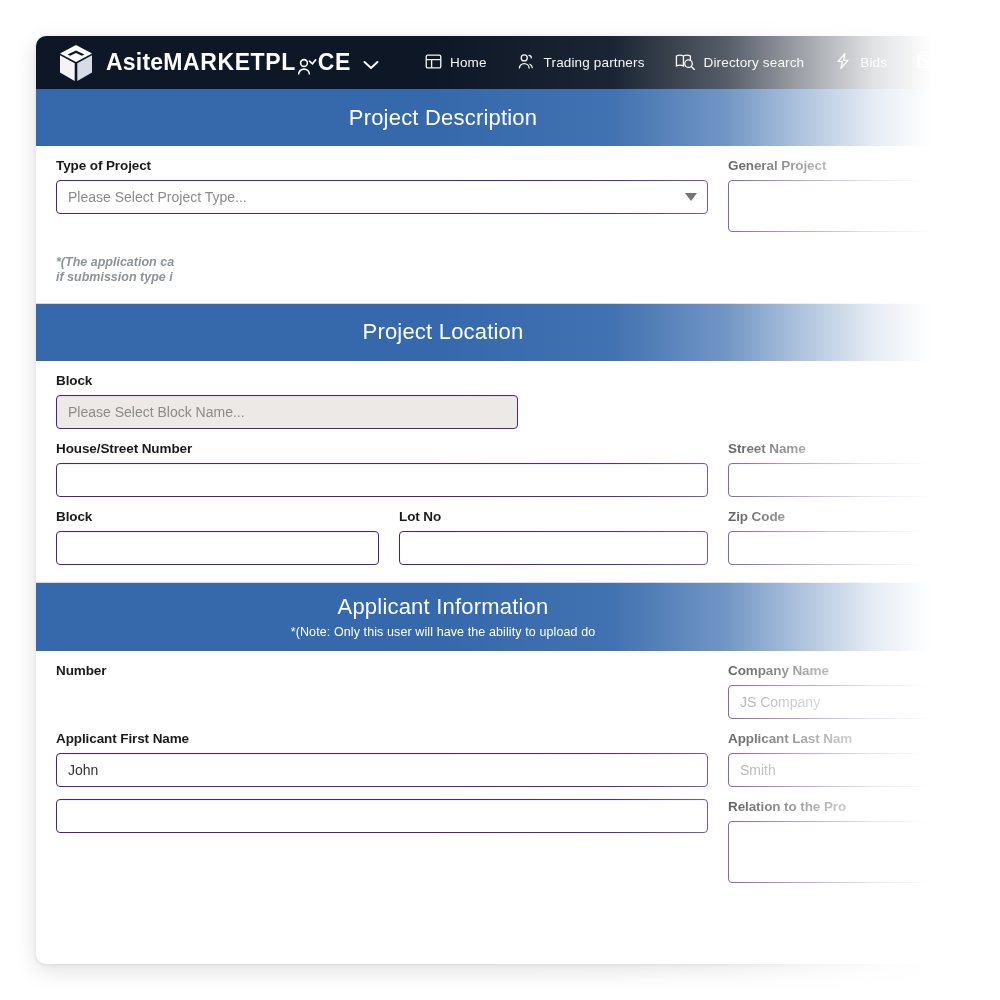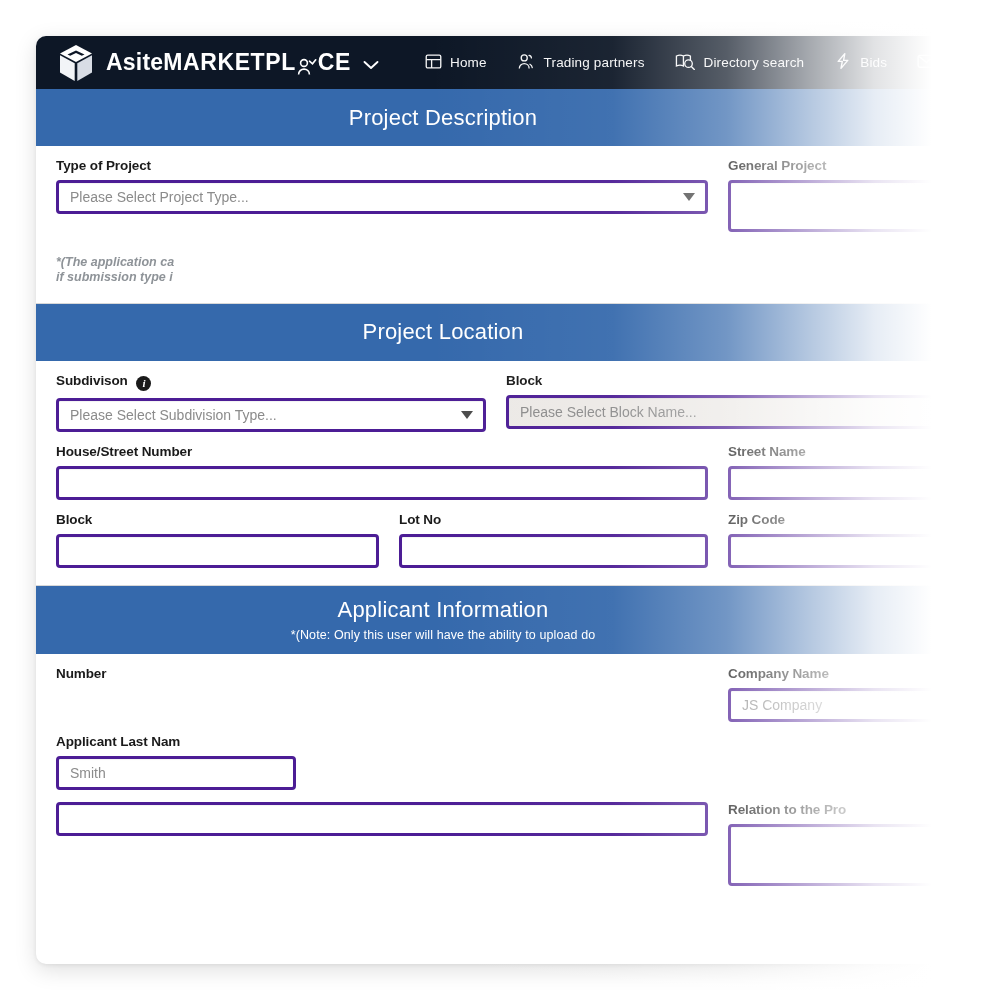--- a/index.html
+++ b/index.html
@@ -110,21 +110,21 @@
     font-style: italic;
     text-align: center;
     line-height: 15px;
     vertical-align: -2px;
     margin-left: 5px;
     font-family: "Liberation Serif", serif;
   }
   .ctrl {
     width: 100%;
     height: 34px;
-    border: 3px solid #4c1d95;
+    border: 1px solid #4c1d95;
     border-radius: 4px;
     background: #ffffff;
     font-size: 14px;
     color: #3d3d3d;
     padding: 0 11px;
     display: flex;
     align-items: center;
     box-shadow: 0 1px 1px rgba(0,0,0,0.05) inset;
     font-family: "Liberation Sans", sans-serif;
   }
@@ -294,30 +294,20 @@
     </div>
 
     <div class="sec-divider"></div>
     <div class="sec-head">
       <div class="sec-title">Project Location</div>
     </div>
 
     <div class="rows">
 
       <div class="row">
-        <div class="fld" style="width:450px">
-          <span class="lbl">
-            <span>Subdivison</span>
-            <span class="info-dot">i</span>
-          </span>
-          <div class="ctrl sel">
-            <span class="ph">Please Select Subdivision Type...</span>
-            <span class="caret-d"></span>
-          </div>
-        </div>
         <div class="fld" style="width:482px">
           <span class="lbl">Block</span>
           <div class="ctrl muted sel">
             <span class="ph">Please Select Block Name...</span>
           </div>
         </div>
       </div>
 
       <div class="row" style="margin-top:12px">
         <div class="fld" style="width:672px">
@@ -370,20 +360,26 @@
         </div>
         <div class="fld" style="width:260px">
           <span class="lbl">Company Name</span>
           <div class="ctrl">
             <span class="ph">JS Company</span>
           </div>
         </div>
       </div>
 
       <div class="row" style="margin-top:12px">
+        <div class="fld" style="width:672px">
+          <span class="lbl">Applicant First Name</span>
+          <div class="ctrl">
+            <span class="val">John</span>
+          </div>
+        </div>
         <div class="fld" style="width:260px">
           <span class="lbl">Applicant Last Nam</span>
           <div class="ctrl">
             <span class="ph">Smith</span>
           </div>
         </div>
       </div>
 
       <div class="row" style="margin-top:12px">
         <div class="fld" style="width:672px">

